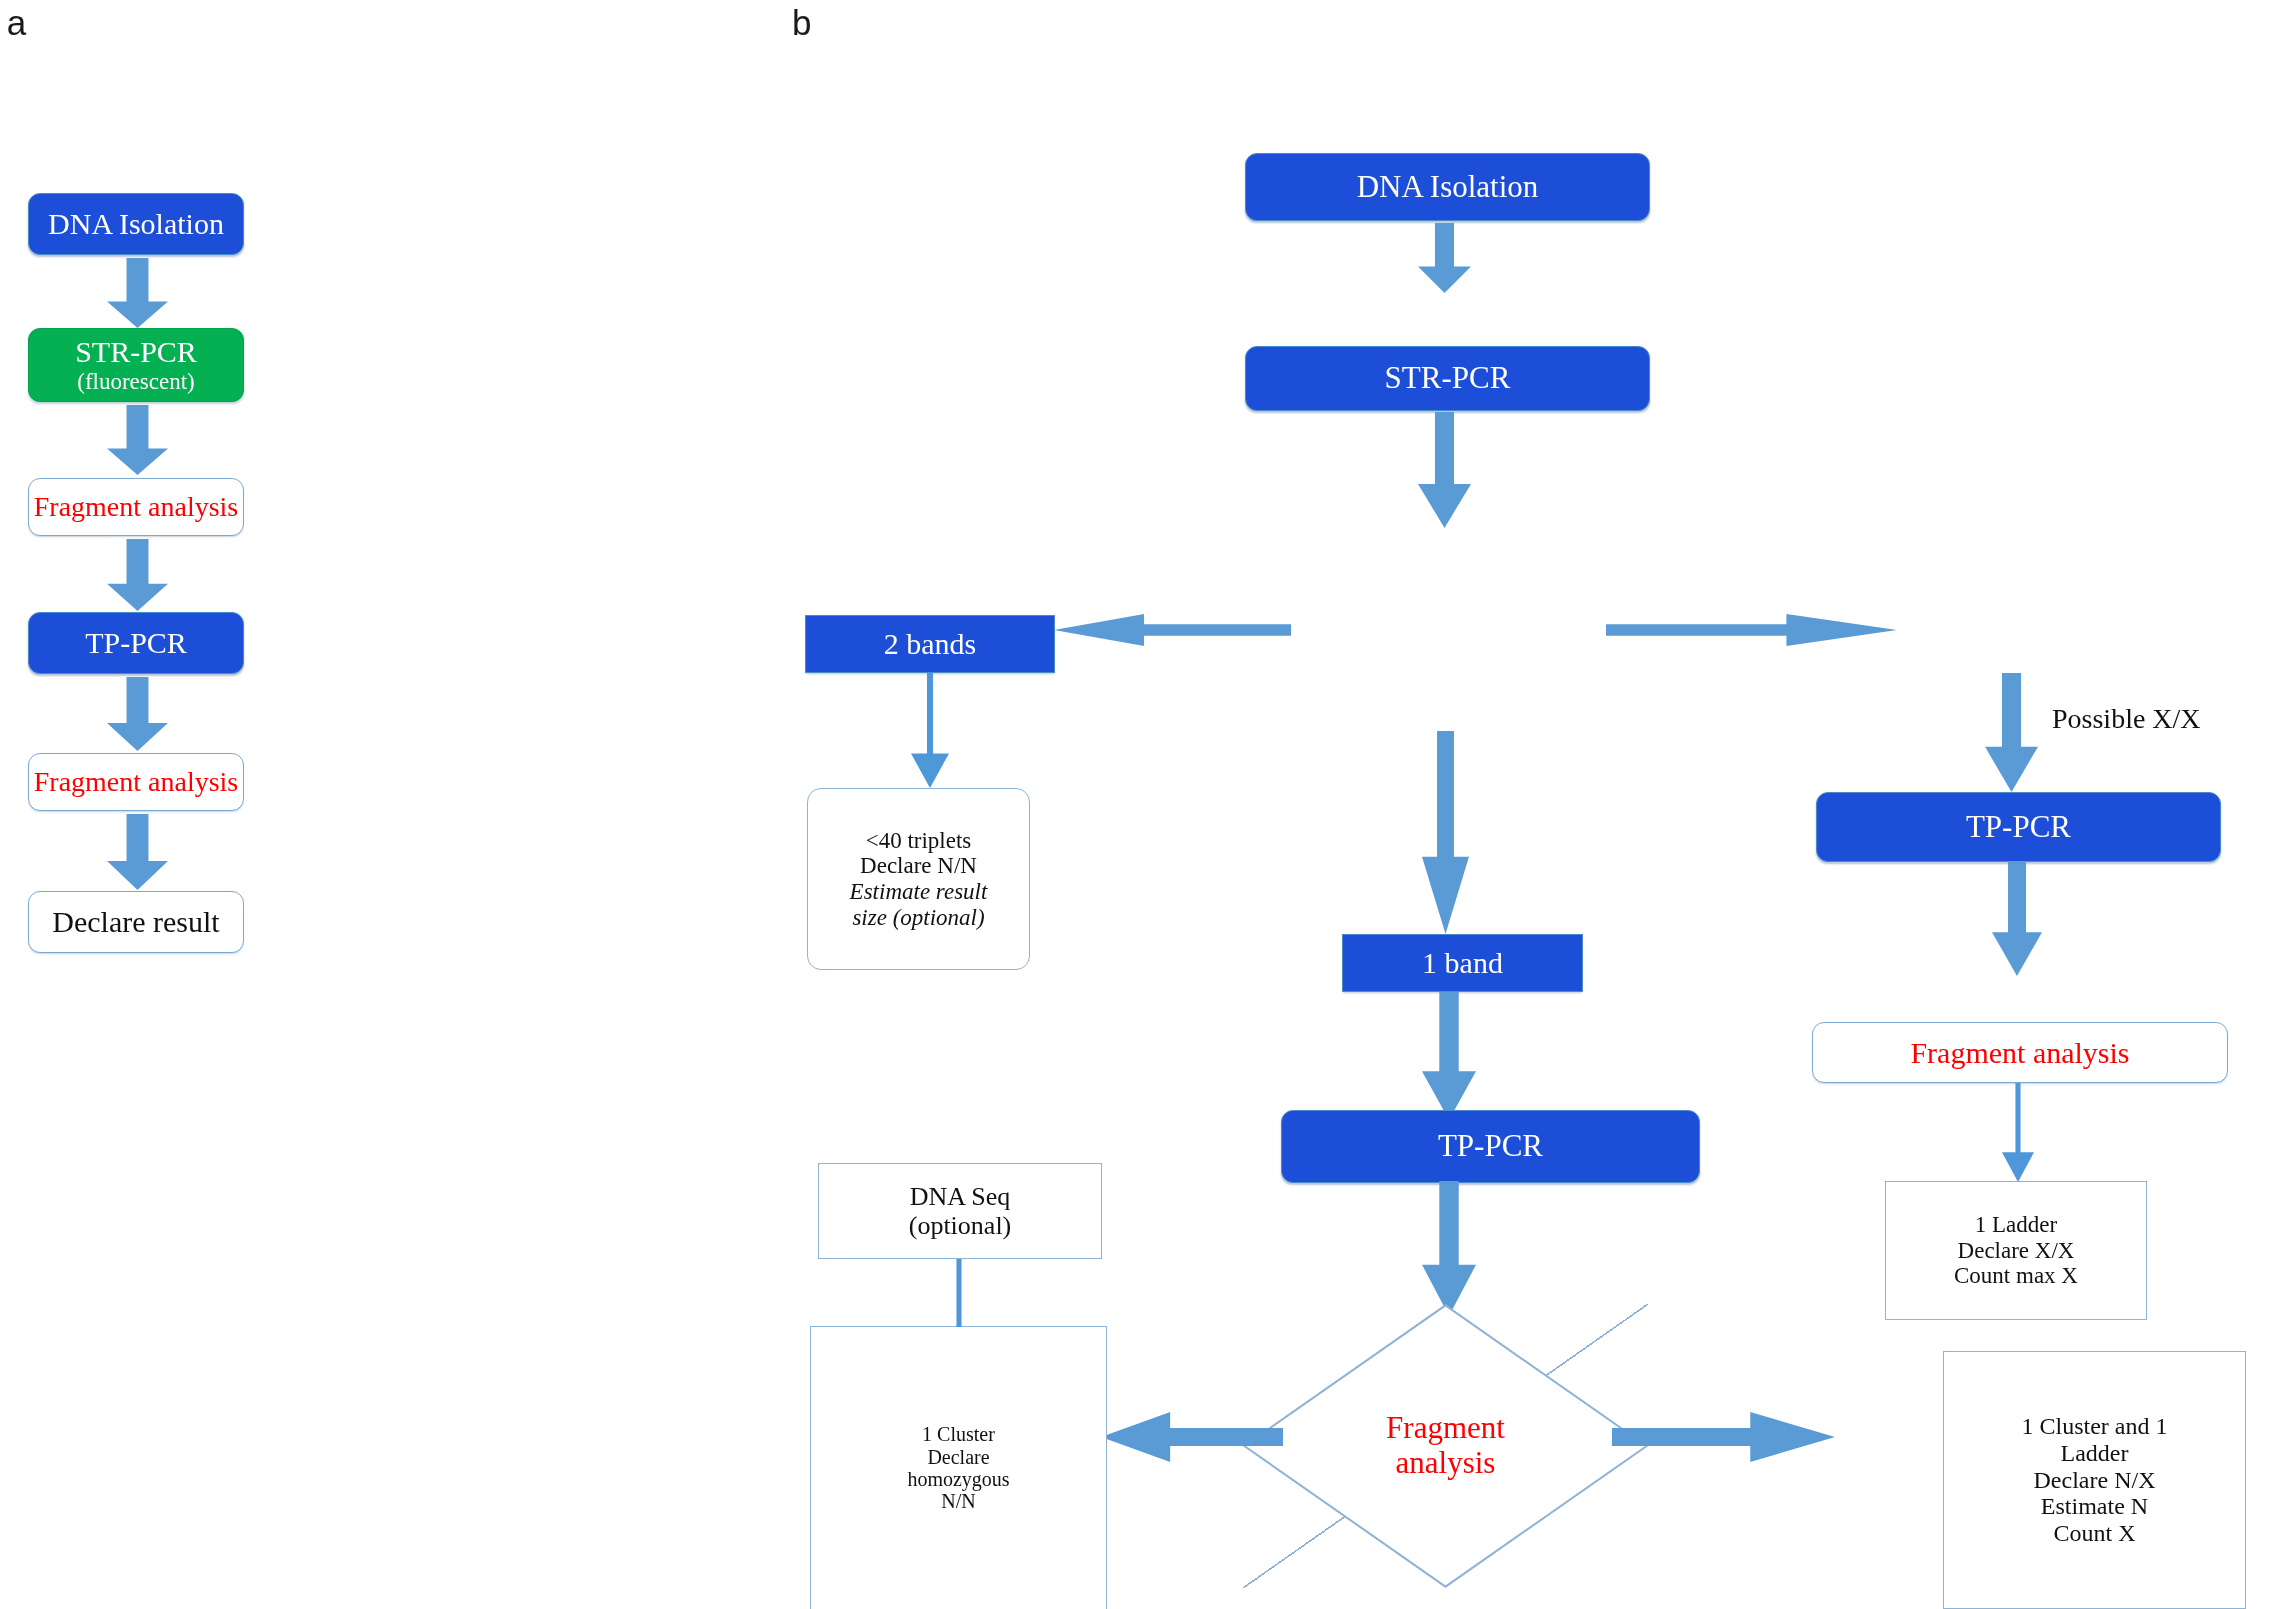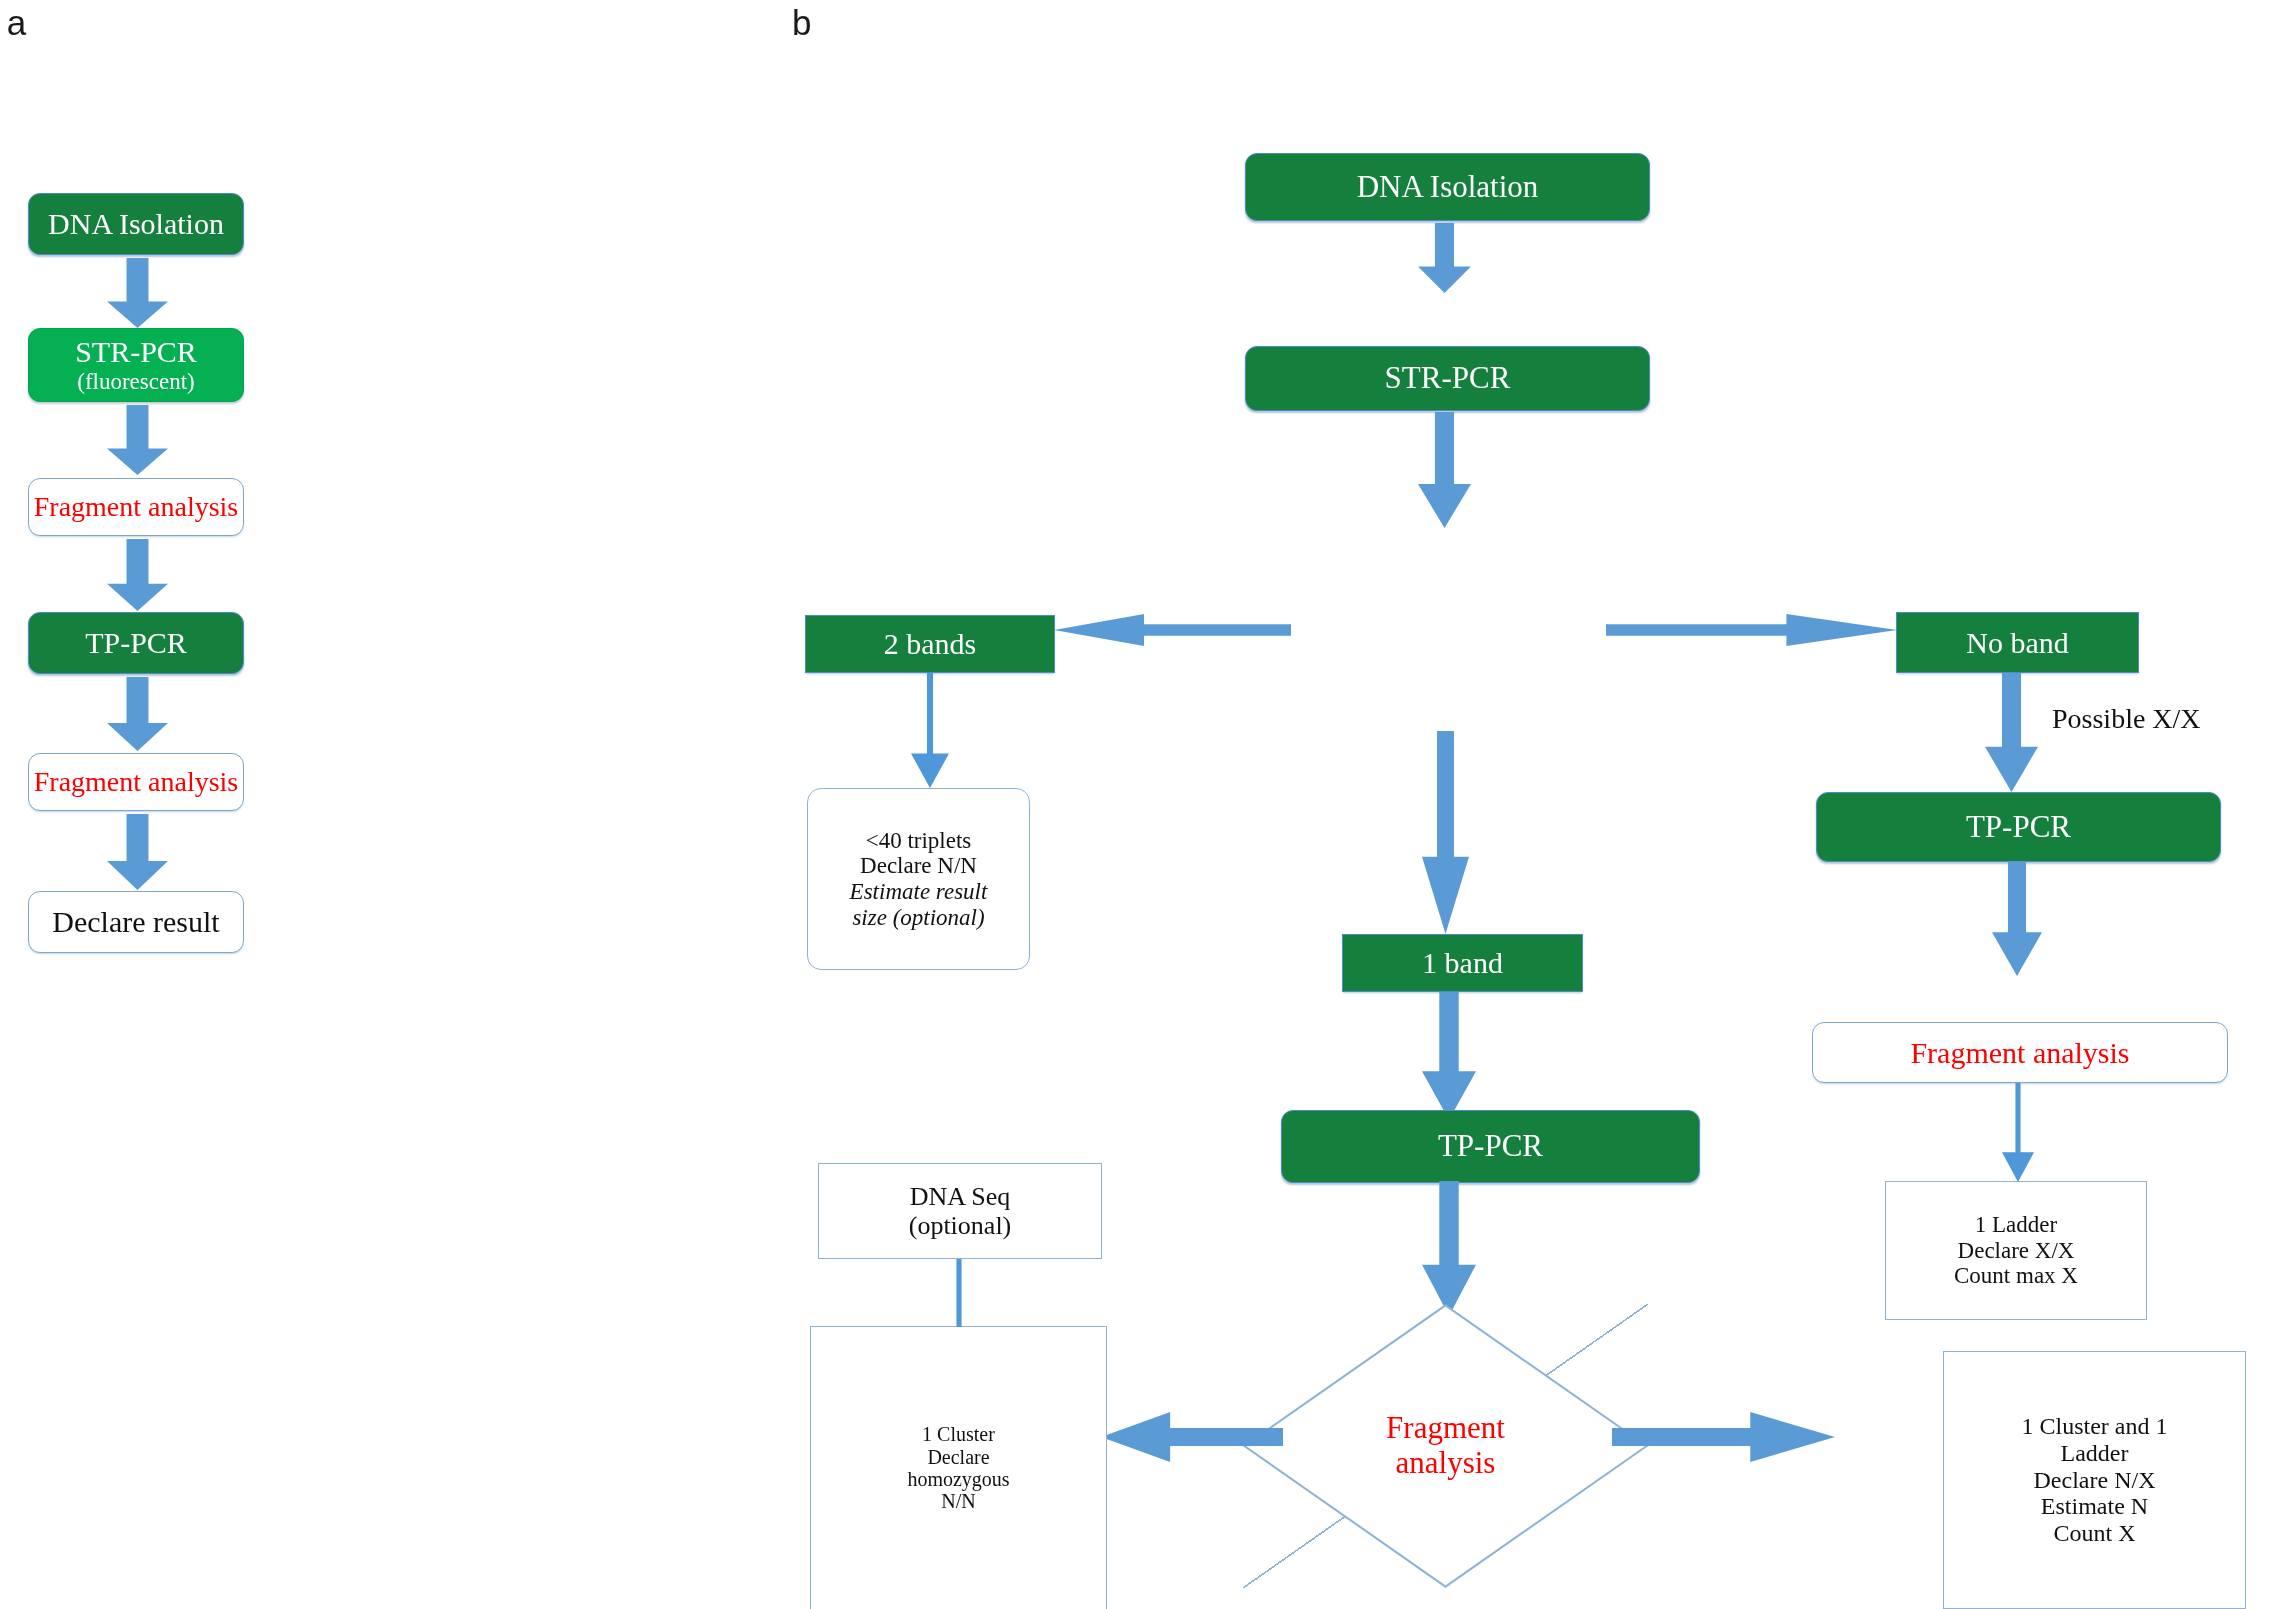--- a/index.html
+++ b/index.html
@@ -13,21 +13,21 @@
 
   
   .node{
     position:absolute;box-sizing:border-box;
     display:flex;align-items:center;justify-content:center;
     text-align:center;line-height:1.12;
   }
   .node .lbl{display:block;width:100%;padding:0 4px;}
 
   .fill-blue{
-    background:#15803d;color:#ffffff;
+    background:#1d4ed8;color:#ffffff;
     border:0.7px solid #4a8cc7;
     box-shadow:0 2px 2px -0.7px rgba(120,150,180,.55);
   }
   .fill-green{
     background:#04B052;color:#ffffff;
     border:0.7px solid #04a04b;
     box-shadow:0 2px 2px -0.7px rgba(120,150,180,.45);
   }
   .outline{
     background:#ffffff;color:#111;
@@ -151,23 +151,20 @@
   </div>
   <div class="arrow thin-down" style="left:911px;top:673px;width:38px;height:115px;"></div>
 
   <div class="node outline-sq sharp" style="left:807px;top:788px;width:223px;height:182px;font-size:23px;flex-direction:column;border-radius:14px;">
     <span class="lbl">&lt;40 triplets</span>
     <span class="lbl">Declare N/N</span>
     <span class="lbl ital">Estimate result</span>
     <span class="lbl ital">size (optional)</span>
   </div>
 
-  <div class="node fill-blue sharp" style="left:1896px;top:612px;width:243px;height:61px;font-size:30px;">
-    <span class="lbl">No band</span>
-  </div>
   <div class="arrow arr-down" style="left:1985px;top:673px;width:53px;height:119px;"></div>
   <div class="edge-label" style="left:2052px;top:704px;font-size:28px;">Possible X/X</div>
 
   <div class="node fill-blue round" style="left:1816px;top:792px;width:405px;height:70px;font-size:31px;">
     <span class="lbl">TP-PCR</span>
   </div>
   <div class="arrow arr-down" style="left:1992px;top:861px;width:50px;height:115px;"></div>
 
   <div class="node outline round" style="left:1812px;top:1022px;width:416px;height:61px;font-size:30px;">
     <span class="lbl red">Fragment analysis</span>

